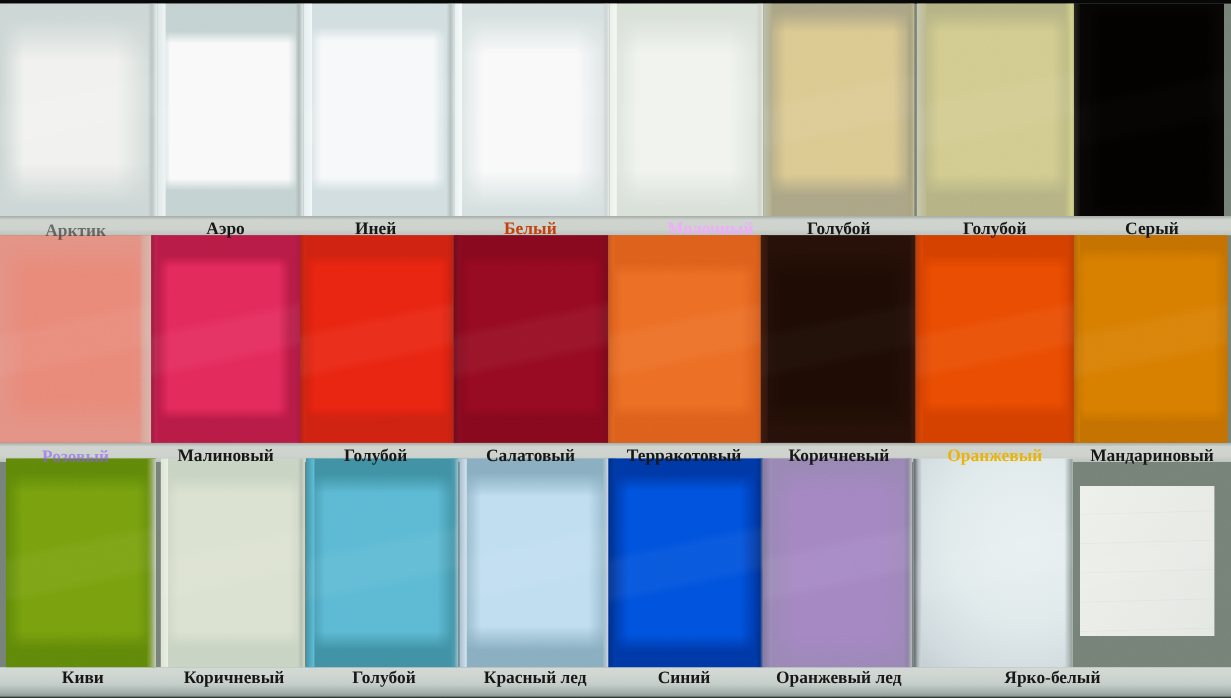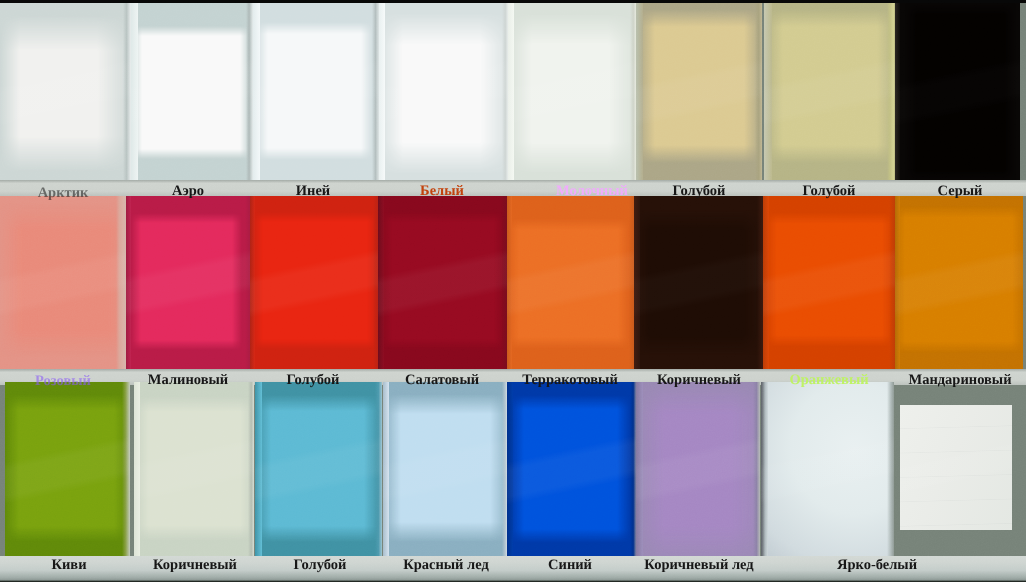--- a/index.html
+++ b/index.html
@@ -169,28 +169,28 @@
       <div class="lbl" style="left: 592px; top: 184px; color: #f0abfc;">Молочный</div>
       <div class="lbl" style="left: 699px; top: 184px; color: rgb(22, 22, 22);">Голубой</div>
       <div class="lbl" style="left: 829px; top: 184px; color: rgb(22, 22, 22);">Голубой</div>
       <div class="lbl" style="left: 960px; top: 184px; color: rgb(22, 22, 22);">Серый</div>
       <div class="lbl" style="left: 63px; top: 374px; color: #8b5cf6; opacity: 0.6;">Розовый</div>
       <div class="lbl" style="left: 188px; top: 373px; color: rgb(22, 22, 22);">Малиновый</div>
       <div class="lbl" style="left: 313px; top: 373px; color: rgb(22, 22, 22);">Голубой</div>
       <div class="lbl" style="left: 442px; top: 373px; color: rgb(22, 22, 22);">Салатовый</div>
       <div class="lbl" style="left: 570px; top: 373px; color: rgb(22, 22, 22);">Терракотовый</div>
       <div class="lbl" style="left: 699px; top: 373px; color: rgb(22, 22, 22);">Коричневый</div>
-      <div class="lbl" style="left: 829px; top: 373px; color: #bef264; font-family: Liberation Serif, serif;">Оранжевый</div>
+      <div class="lbl" style="left: 829px; top: 373px; color: #eab308; font-family: Liberation Serif, serif;">Оранжевый</div>
       <div class="lbl" style="left: 960px; top: 373px; color: rgb(22, 22, 22);">Мандариновый</div>
       <div class="lbl" style="left: 69px; top: 558px; color: rgb(22, 22, 22);">Киви</div>
       <div class="lbl" style="left: 195px; top: 558px; color: rgb(22, 22, 22);">Коричневый</div>
       <div class="lbl" style="left: 320px; top: 558px; color: rgb(22, 22, 22);">Голубой</div>
       <div class="lbl" style="left: 446px; top: 558px; color: rgb(22, 22, 22);">Красный лед</div>
       <div class="lbl" style="left: 570px; top: 558px; color: rgb(22, 22, 22);">Синий</div>
-      <div class="lbl" style="left: 699px; top: 558px; color: rgb(22, 22, 22);">Коричневый лед</div>
+      <div class="lbl" style="left: 699px; top: 558px; color: rgb(22, 22, 22);">Оранжевый лед</div>
       <div class="lbl" style="left: 829px; top: 558px; color: rgb(22, 22, 22); margin-left: 48px;">Ярко-белый</div>
     </div>
   <svg class="grain" width="1026" height="582" aria-hidden="true">
     <defs>
       <filter id="noiseF" x="0" y="0" width="100%" height="100%">
         <feTurbulence type="fractalNoise" baseFrequency="0.85" numOctaves="3" stitchTiles="stitch"></feTurbulence>
         <feColorMatrix type="saturate" values="0"></feColorMatrix>
       </filter>
     </defs>
     <rect width="1026" height="582" filter="url(#noiseF)"></rect>

